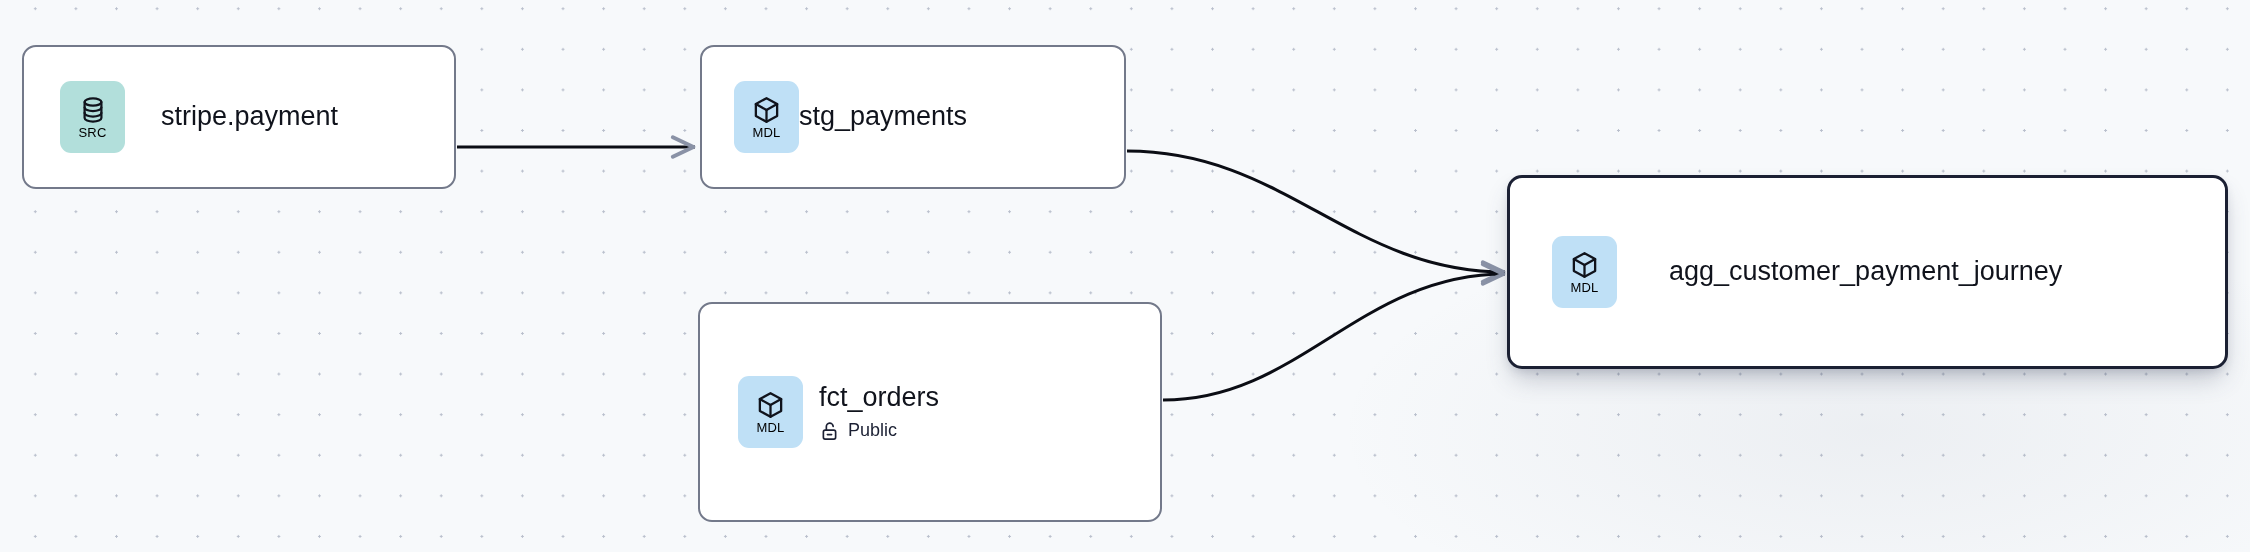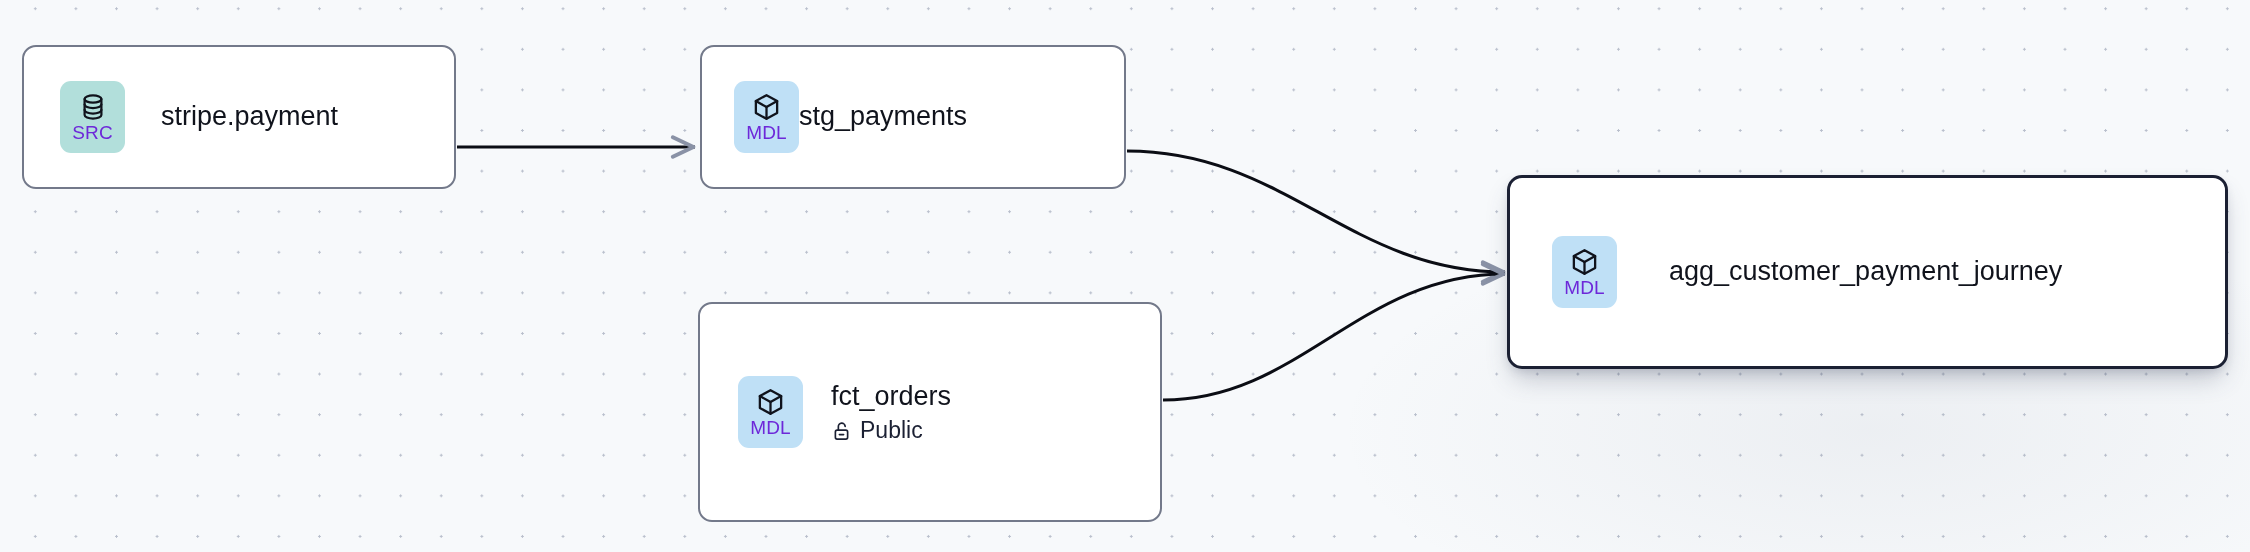--- a/index.html
+++ b/index.html
@@ -78,23 +78,23 @@
     gap: 1px;
   }
   .type-badge.src { background: #b2dfdb; }
   .type-badge.mdl { background: #bfe0f6; text-align: right; }
 
   .type-badge .badge-glyph {
     display: block;
     line-height: 0;
   }
   .type-badge .badge-text {
-    font-size: 19px;
+    font-size: 13px;
     font-weight: 400;
-    color: #6d28d9;
+    color: #000000;
     letter-spacing: 0.2px;
     line-height: 1;
   }
 
   
   .node-body {
     display: flex;
     flex-direction: column;
     justify-content: center;
     gap: 6px;
@@ -105,21 +105,21 @@
     font-weight: 400;
     color: #10131c;
     line-height: 1.16;
     white-space: nowrap;
   }
 
   .node-meta {
     display: flex;
     align-items: center;
     gap: 8px;
-    font-size: 23px;
+    font-size: 18px;
     color: #1b2033;
     line-height: 1.1;
     white-space: nowrap;
   }
   .node-meta .meta-glyph { display: block; line-height: 0; }
 
   
   #node-stripe-payment {
     left: 22px;  top: 45px;  width: 434px;  height: 144px;
     padding-left: 36px;
@@ -129,21 +129,21 @@
   #node-stg-payments {
     left: 700px; top: 45px;  width: 426px;  height: 144px;
     padding-left: 32px;
   }
   #node-stg-payments .node-body { }
 
   #node-fct-orders {
     left: 698px; top: 302px; width: 464px;  height: 220px;
     padding-left: 38px;
   }
-  #node-fct-orders .node-body { margin-left: 28px; }
+  #node-fct-orders .node-body { margin-left: 16px; }
 
   #node-agg-customer-payment-journey {
     left: 1507px; top: 175px; width: 721px; height: 194px;
     padding-left: 42px;
   }
   #node-agg-customer-payment-journey .node-body { margin-left: 52px; }
 </style>
 </head>
 <body>
 

